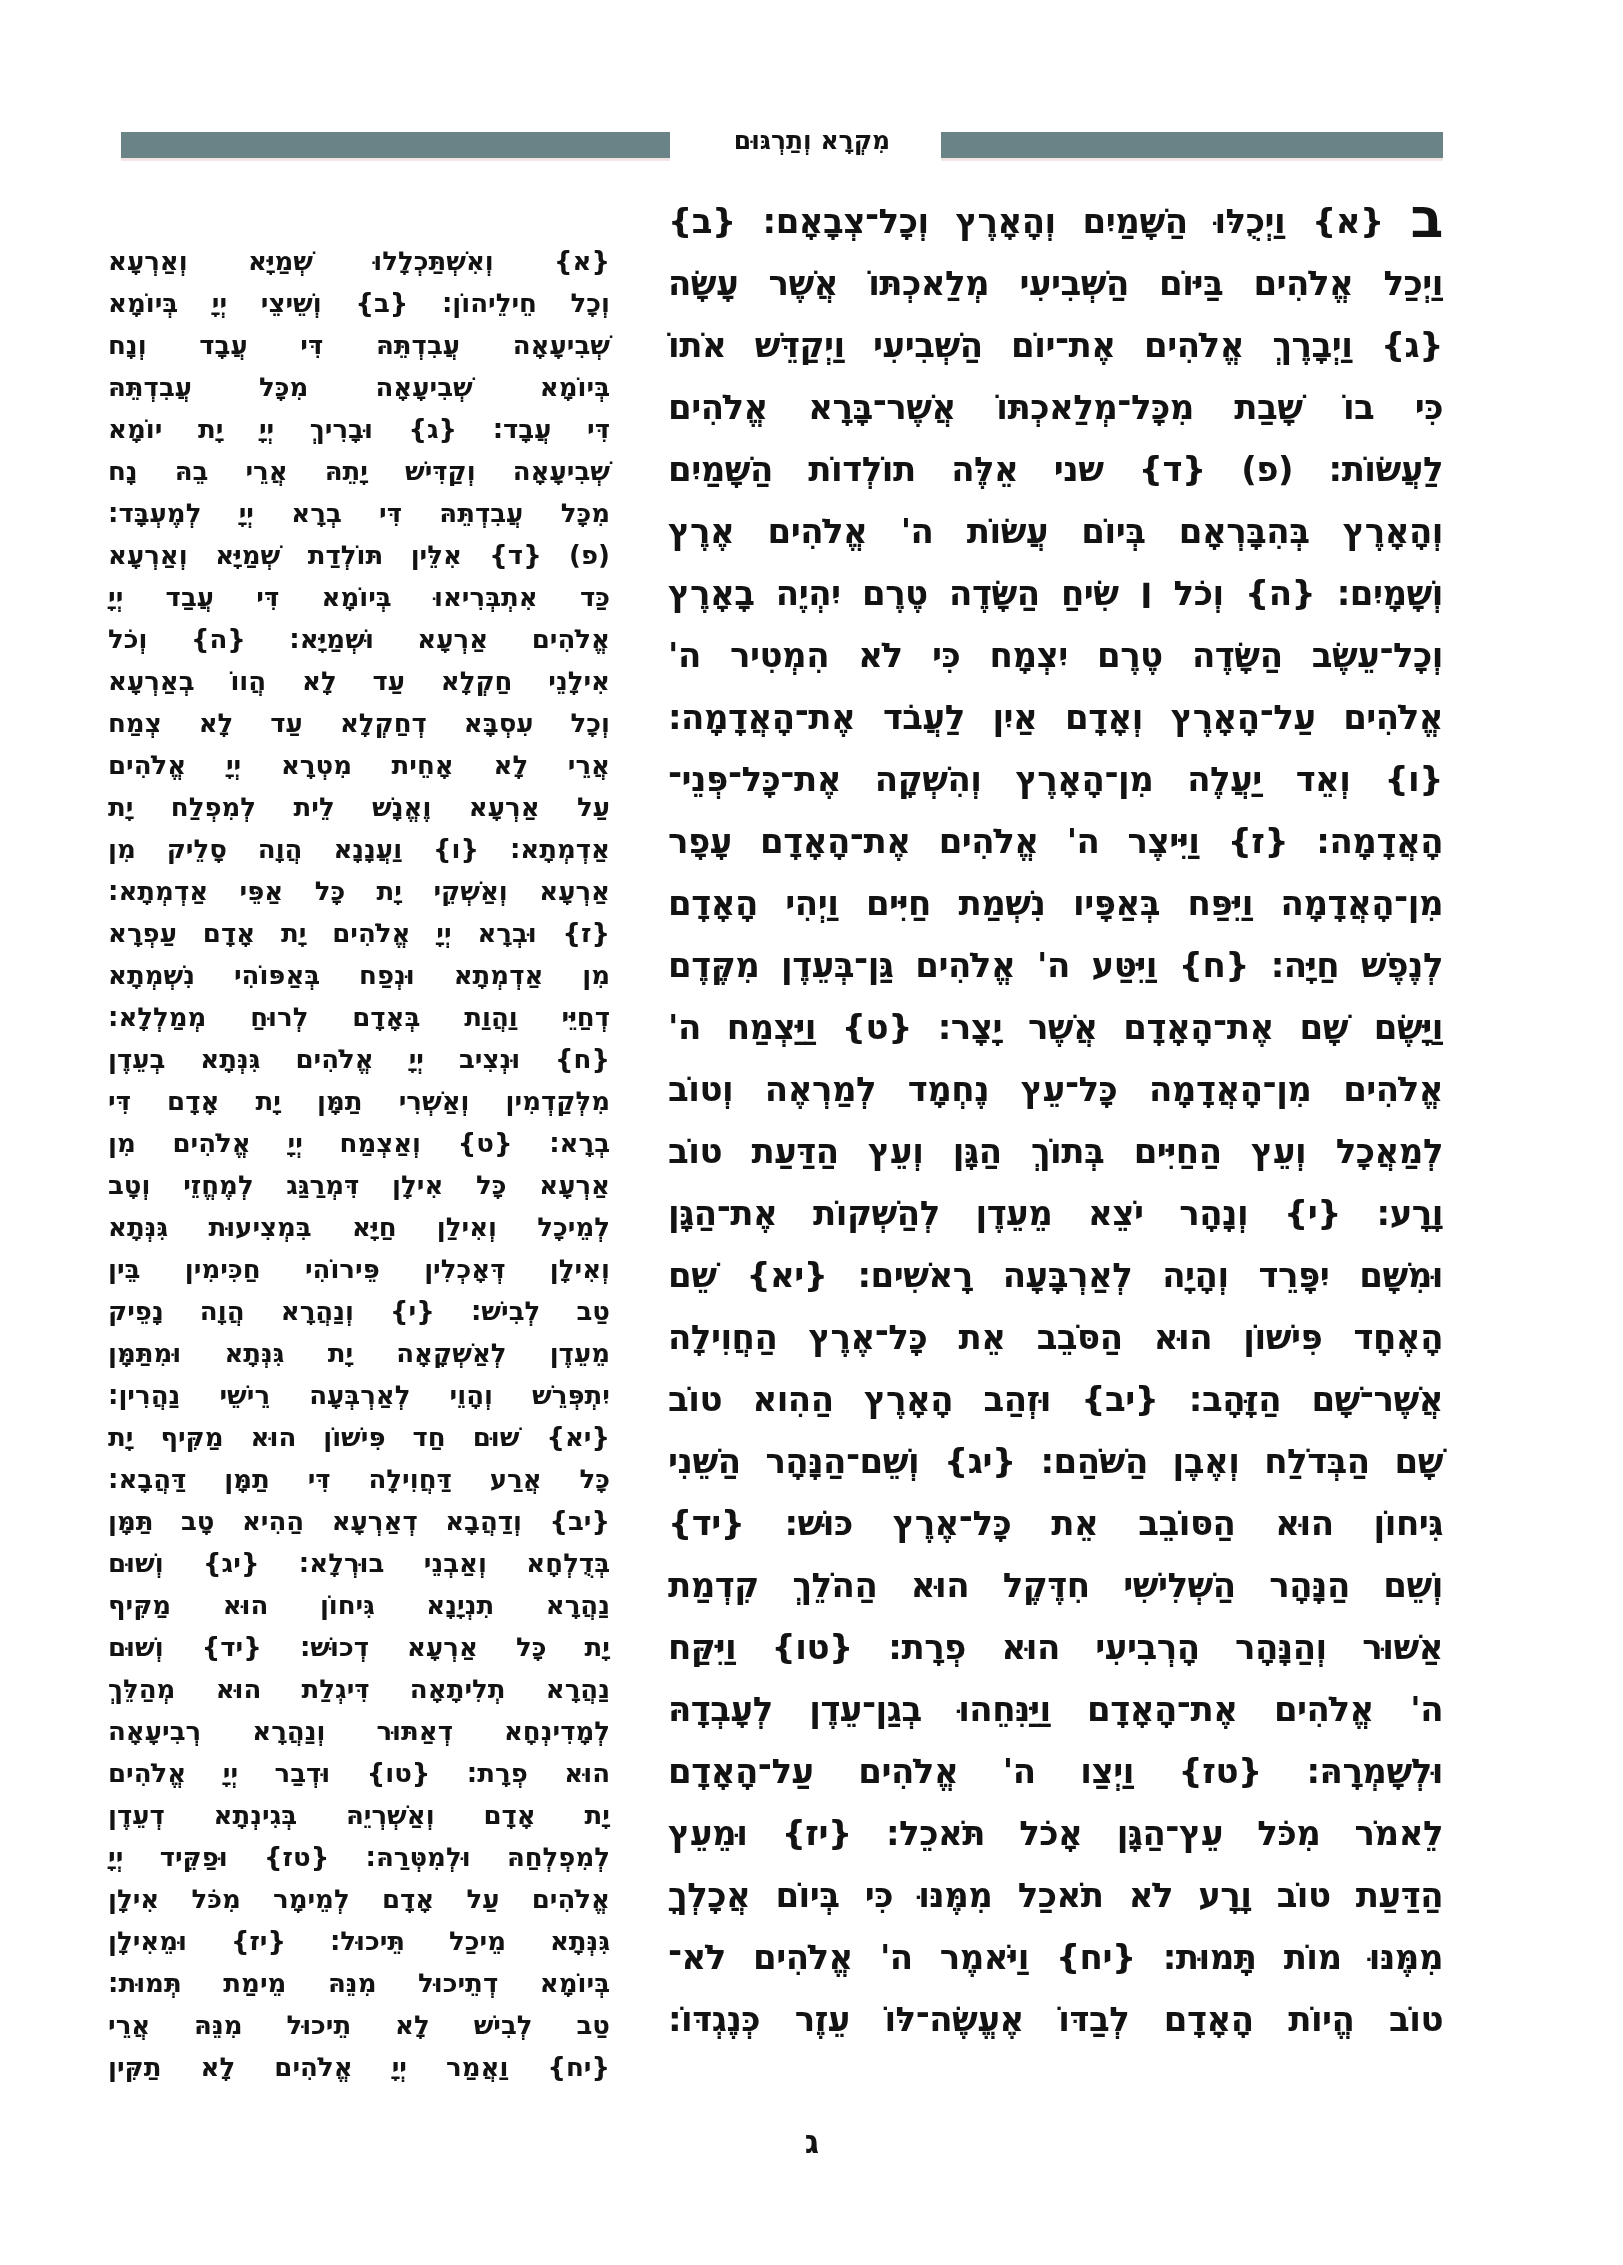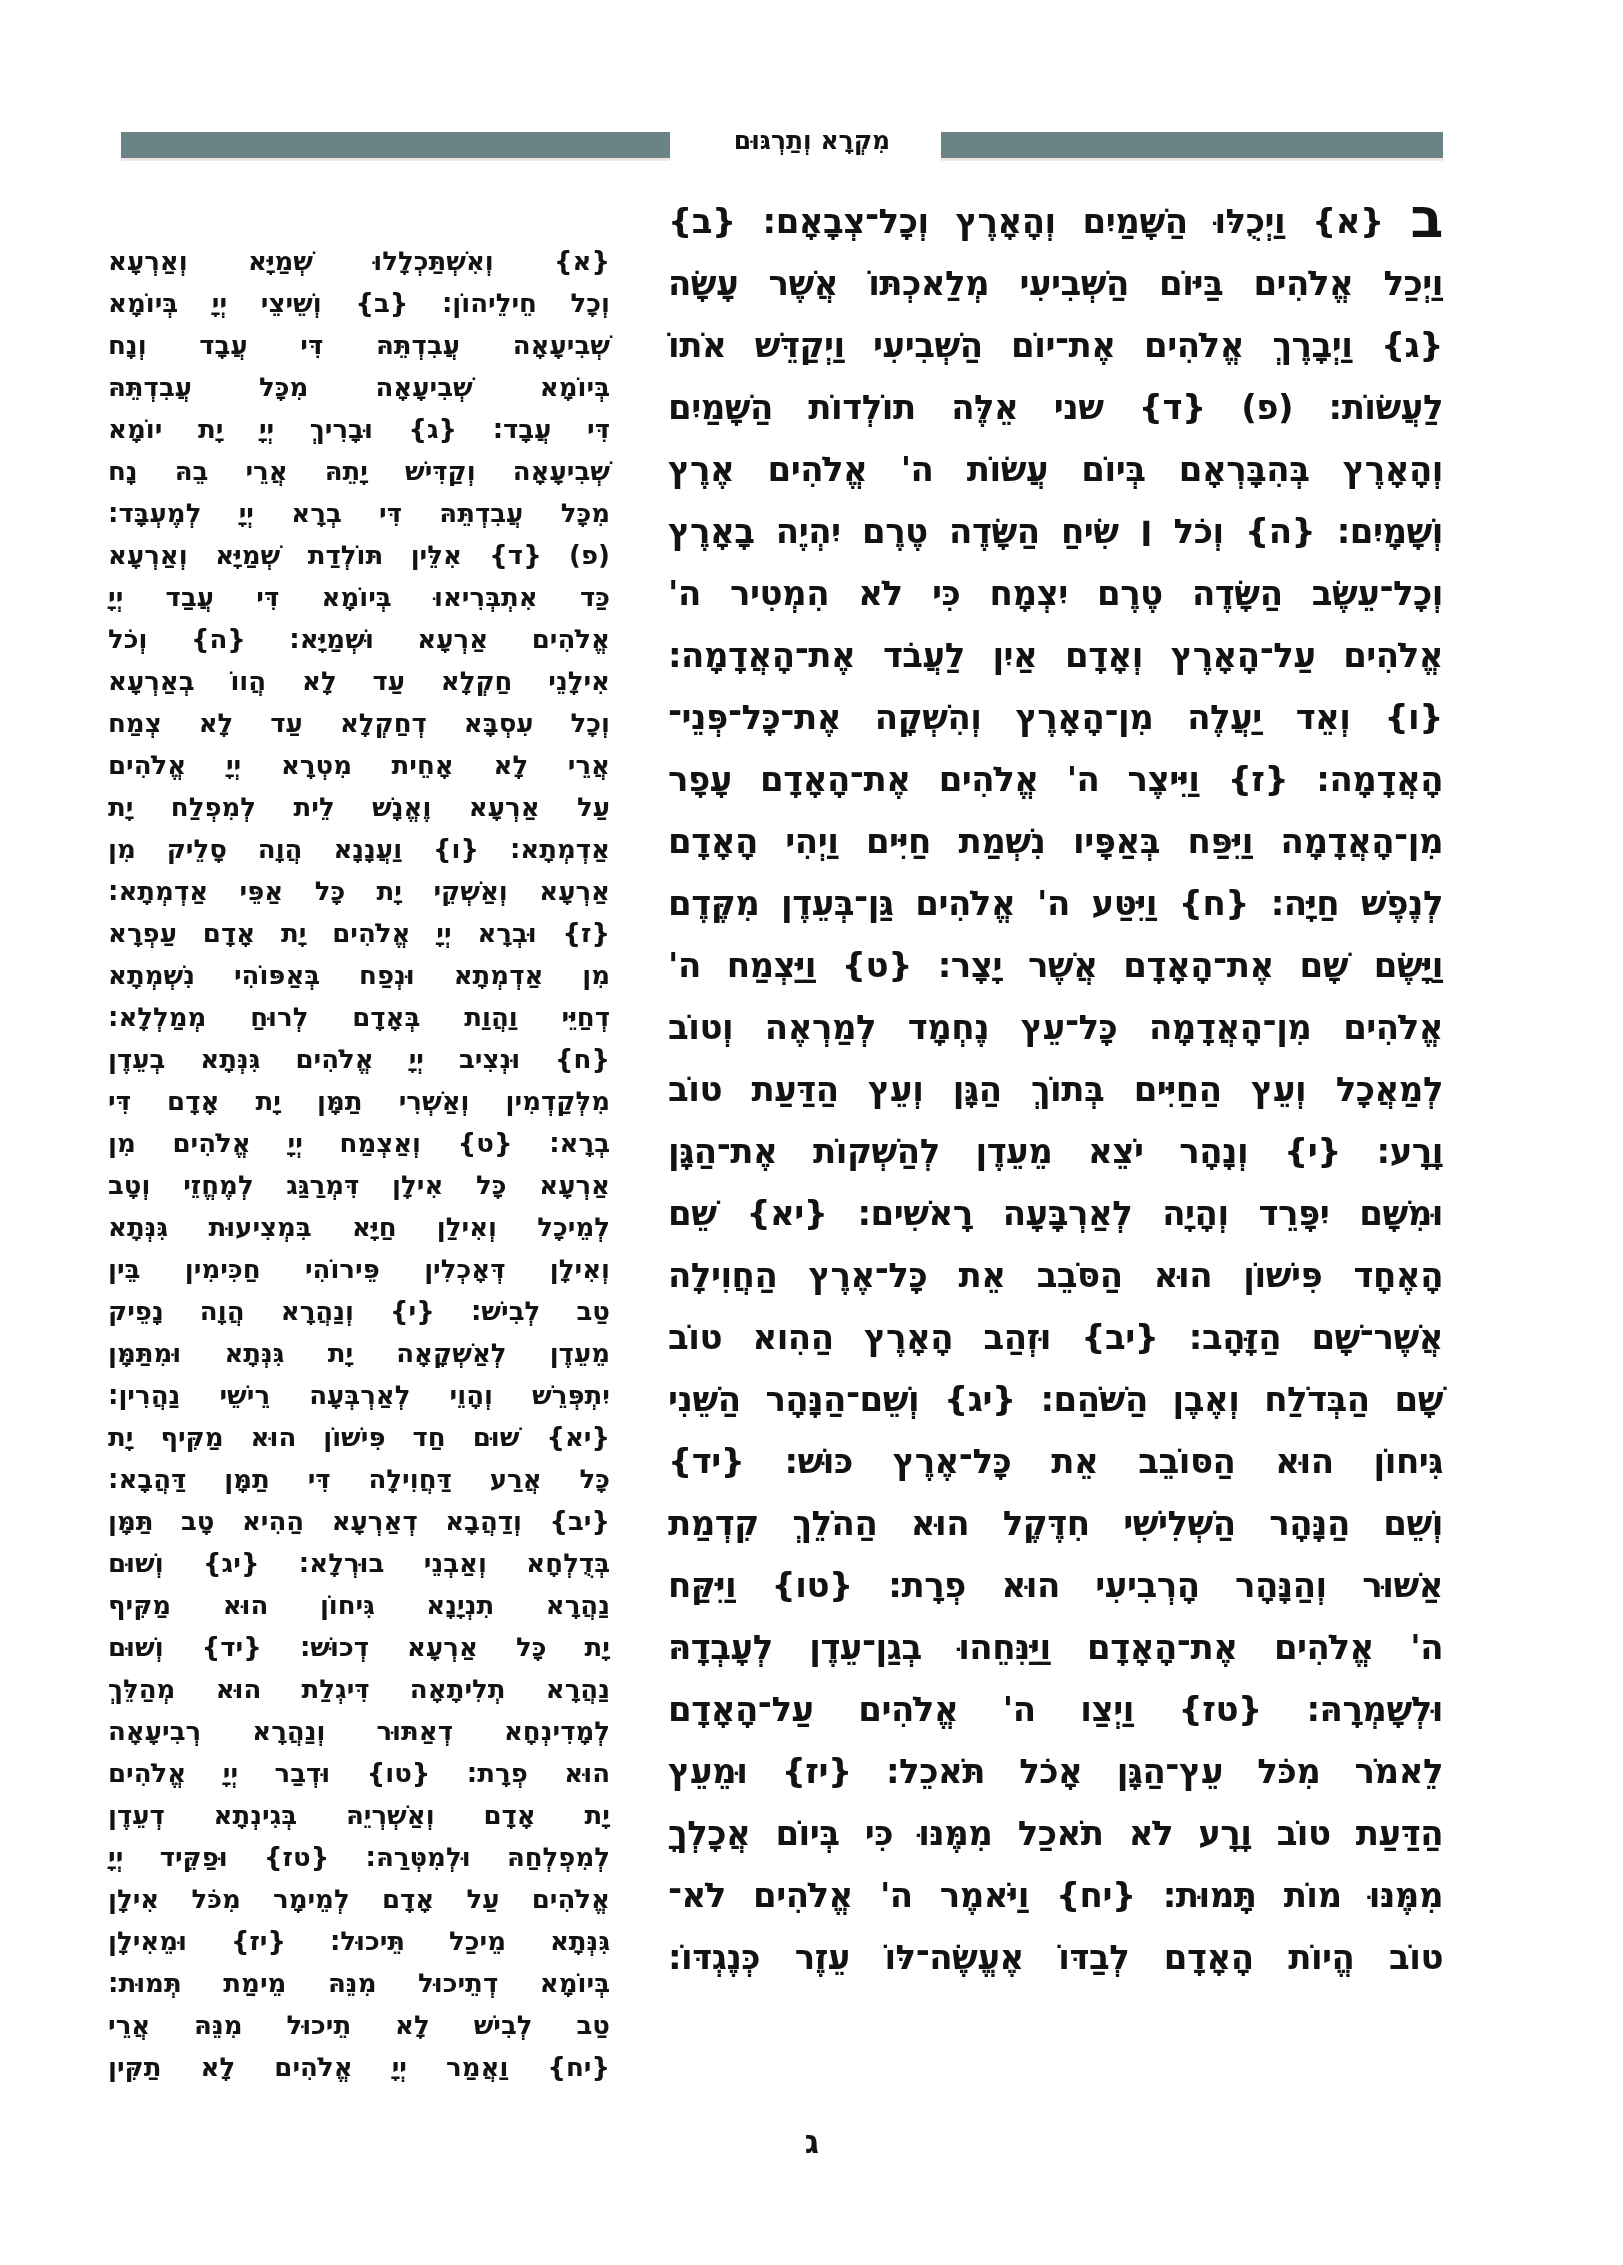--- a/index.html
+++ b/index.html
@@ -99,20 +99,21 @@
     <div class="tln">גִּנְּתָא מֵיכַל תֵּיכוּל: {יז} וּמֵאִילָן</div>
     <div class="tln">בְּיוֹמָא דְתֵיכוּל מִנֵּהּ מֵימַת תְּמוּת:</div>
     <div class="tln">טַב לְבִישׁ לָא תֵיכוּל מִנֵּהּ אֲרֵי</div>
     <div class="tln">{יח} וַאֲמַר יְיָ אֱלֹהִים לָא תַקִּין</div>
   </div>
 
   <div class="mikra" dir="rtl">
     <div class="mln"><span class="chap">ב</span> <span>{א} וַיְכֻלּוּ הַשָּׁמַיִם וְהָאָרֶץ וְכָל־צְבָאָם: {ב}</span></div>
     <div class="mln">וַיְכַל אֱלֹהִים בַּיּוֹם הַשְּׁבִיעִי מְלַאכְתּוֹ אֲשֶׁר עָשָׂה</div>
     <div class="mln">{ג} וַיְבָרֶךְ אֱלֹהִים אֶת־יוֹם הַשְּׁבִיעִי וַיְקַדֵּשׁ אֹתוֹ</div>
+    <div class="mln">כִּי בוֹ שָׁבַת מִכָּל־מְלַאכְתּוֹ אֲשֶׁר־בָּרָא אֱלֹהִים</div>
     <div class="mln">לַעֲשׂוֹת: (פ) {ד} שני אֵלֶּה תוֹלְדוֹת הַשָּׁמַיִם</div>
     <div class="mln">וְהָאָרֶץ בְּהִבָּרְאָם בְּיוֹם עֲשׂוֹת ה' אֱלֹהִים אֶרֶץ</div>
     <div class="mln">וְשָׁמָיִם: {ה} וְכֹל ׀ שִׂיחַ הַשָּׂדֶה טֶרֶם יִהְיֶה בָאָרֶץ</div>
     <div class="mln">וְכָל־עֵשֶׂב הַשָּׂדֶה טֶרֶם יִצְמָח כִּי לֹא הִמְטִיר ה'</div>
     <div class="mln">אֱלֹהִים עַל־הָאָרֶץ וְאָדָם אַיִן לַעֲבֹד אֶת־הָאֲדָמָה:</div>
     <div class="mln">{ו} וְאֵד יַעֲלֶה מִן־הָאָרֶץ וְהִשְׁקָה אֶת־כָּל־פְּנֵי־</div>
     <div class="mln">הָאֲדָמָה: {ז} וַיִּיצֶר ה' אֱלֹהִים אֶת־הָאָדָם עָפָר</div>
     <div class="mln">מִן־הָאֲדָמָה וַיִּפַּח בְּאַפָּיו נִשְׁמַת חַיִּים וַיְהִי הָאָדָם</div>
     <div class="mln">לְנֶפֶשׁ חַיָּה: {ח} וַיִּטַּע ה' אֱלֹהִים גַּן־בְּעֵדֶן מִקֶּדֶם</div>
     <div class="mln">וַיָּשֶׂם שָׁם אֶת־הָאָדָם אֲשֶׁר יָצָר: {ט} וַיַּצְמַח ה'</div>

